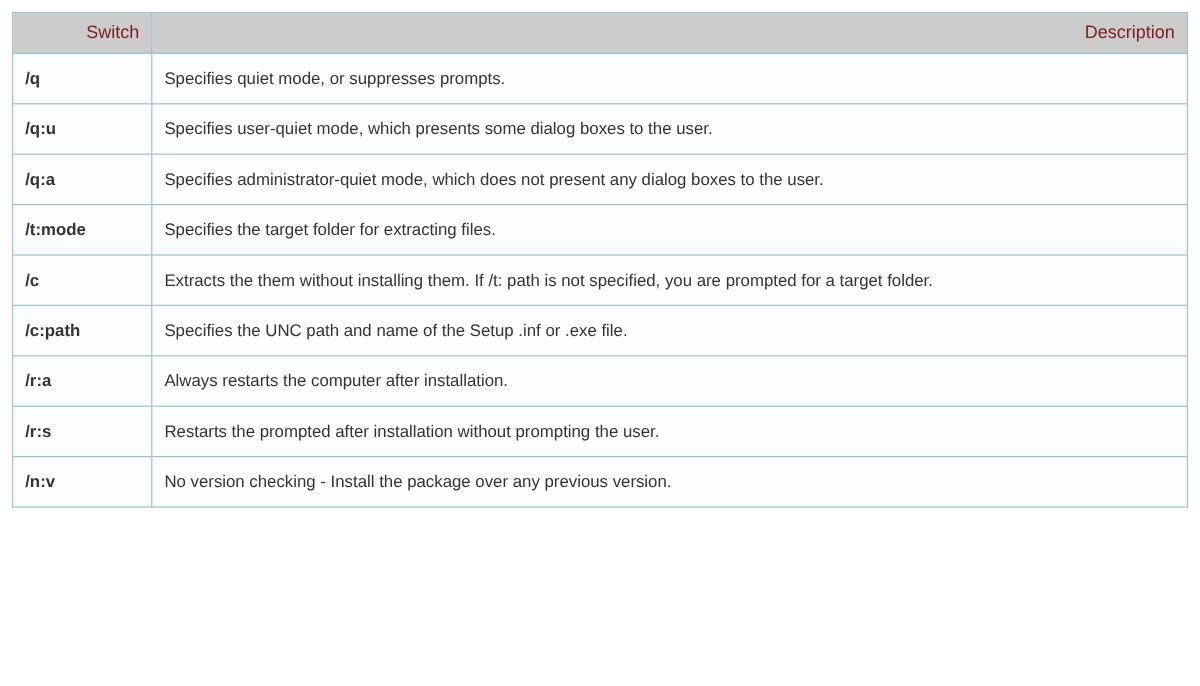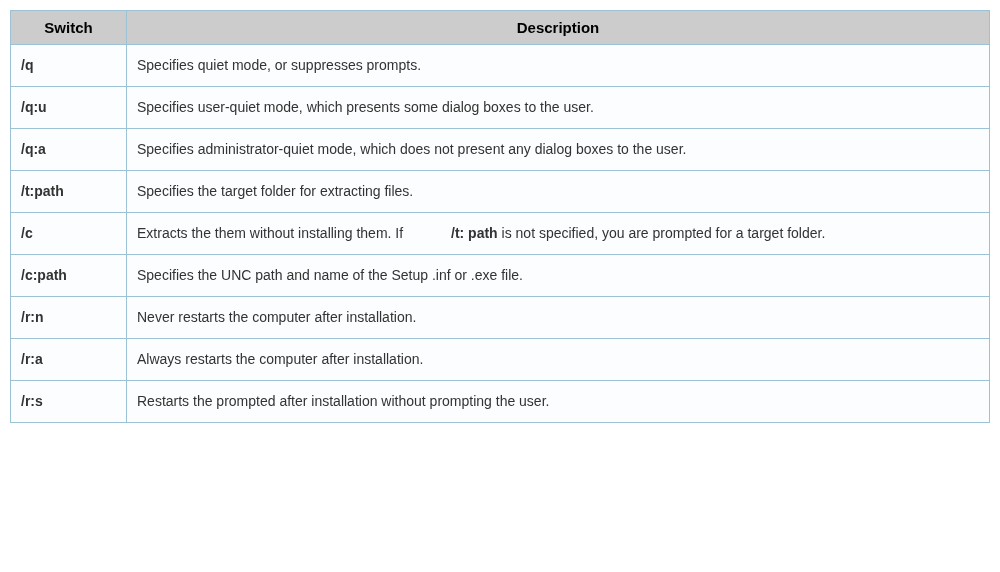--- a/index.html
+++ b/index.html
@@ -12,42 +12,41 @@
     }
     table {
       border-collapse: collapse;
       width: 980px;
       border: 1px solid #9cc3d5;
     }
     th {
       background: #cccccc;
       border: 1px solid #9cc3d5;
       padding: 8px 10px;
-      text-align: center;
-      font-weight: bold;
-      color: #000000;
+      text-align: right;
+      font-weight: normal;
+      color: #7f1d1d;
       font-size: 15px;
     }
     th.switch-col {
       width: 95px;
     }
     td {
       border: 1px solid #9cc3d5;
       padding: 10px 10px;
       vertical-align: top;
       background: #fcfdfe;
       line-height: 1.5;
     }
     td.switch-cell {
       font-weight: bold;
       white-space: nowrap;
     }
     .bold-inline {
-      font-weight: bold;
-      margin-left: 44px;
+      font-weight: normal;
     }
   </style>
 </head>
 <body>
 
 <table>
   <thead>
     <tr>
       <th class="switch-col">Switch</th>
       <th>Description</th>
@@ -60,37 +59,37 @@
       </tr>
       <tr>
         <td class="switch-cell">/q:u</td>
         <td><span>Specifies user-quiet mode, which presents some dialog boxes to the user.</span></td>
       </tr>
       <tr>
         <td class="switch-cell">/q:a</td>
         <td><span>Specifies administrator-quiet mode, which does not present any dialog boxes to the user.</span></td>
       </tr>
       <tr>
-        <td class="switch-cell">/t:path</td>
+        <td class="switch-cell">/t:mode</td>
         <td><span>Specifies the target folder for extracting files.</span></td>
       </tr>
       <tr>
         <td class="switch-cell">/c</td>
         <td><span>Extracts the them without installing them. If </span><span class="bold-inline">/t: path</span><span> is not specified, you are prompted for a target folder.</span></td>
       </tr>
       <tr>
         <td class="switch-cell">/c:path</td>
         <td><span>Specifies the UNC path and name of the Setup .inf or .exe file.</span></td>
       </tr>
       <tr>
-        <td class="switch-cell">/r:n</td>
-        <td><span>Never restarts the computer after installation.</span></td>
-      </tr>
-      <tr>
         <td class="switch-cell">/r:a</td>
         <td><span>Always restarts the computer after installation.</span></td>
       </tr>
       <tr>
         <td class="switch-cell">/r:s</td>
         <td><span>Restarts the prompted after installation without prompting the user.</span></td>
       </tr>
+      <tr>
+        <td class="switch-cell">/n:v</td>
+        <td><span>No version checking - Install the package over any previous version.</span></td>
+      </tr>
     </tbody>
 </table>
 
 </body></html>

